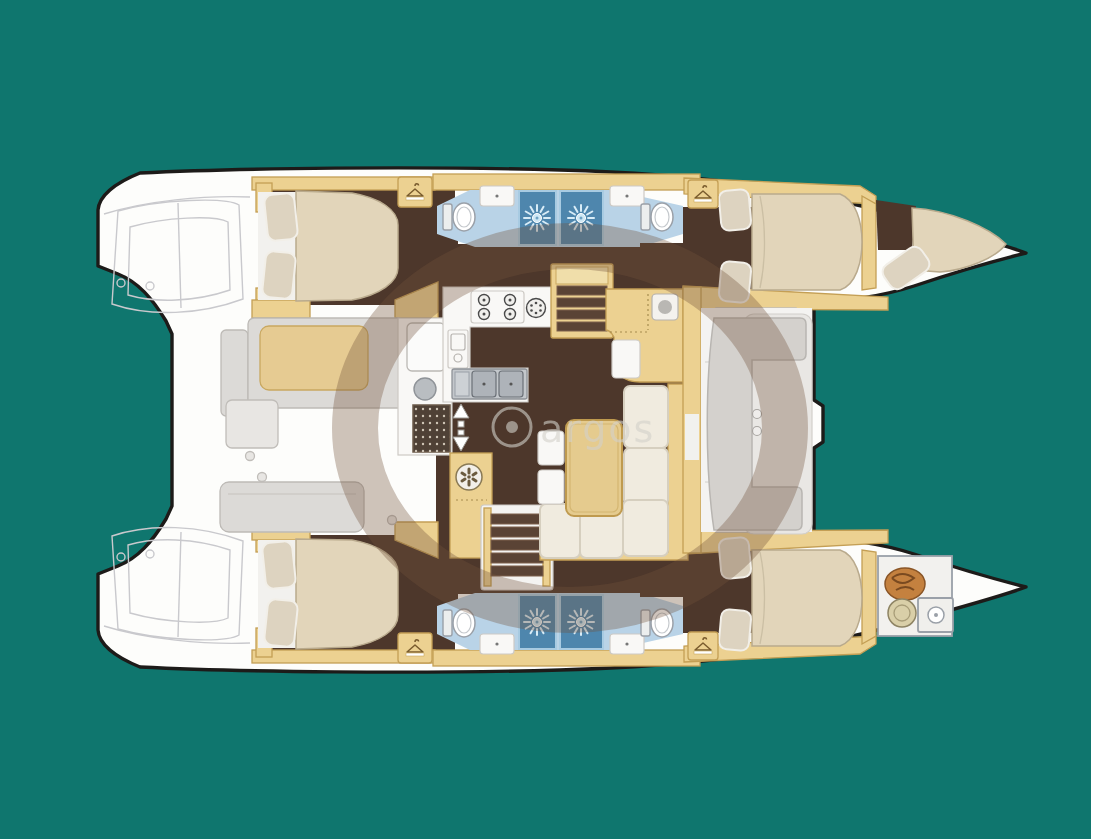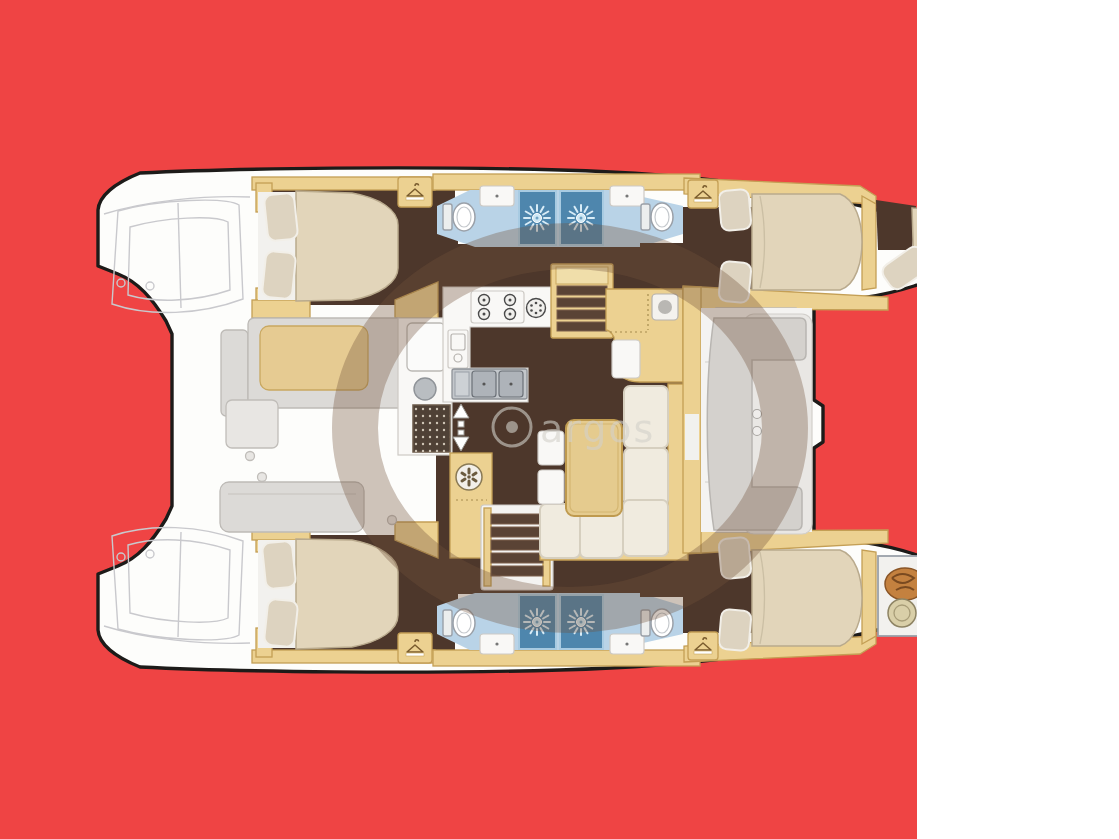--- a/index.html
+++ b/index.html
@@ -1,16 +1,16 @@
 <!DOCTYPE html>
 <html style="--outline: #1d1b19; --floor: #4d372b; --wood: #ecd191; --woodBorder: #c49f55; --mattress: #e2d5ba; --mattressBorder: #b9aa8d; --pillow: #ddd3c0; --bathFloor: #b9d3e7; --shower: #4e86ad; --showerBorder: #a8cbe2; --bench: #dcdad7; --benchBorder: #bdbab6; --tanCushion: #e6cb92; --tanBorder: #c9a860; --cream: #f0ebdf; --creamBorder: #d6cfbf; --faint: #c9c9cd; --anchorChain: #c4813f; --watermark: rgba(115,82,58,0.34); --watermarkText: rgba(210,208,202,0.60);"><head>
 <meta charset="utf-8">
 <style>
   html,body{margin:0;padding:0;background:#ffffff;}
-  .stage{position:relative;width:917px;height:839px;background:#ef4444;overflow:hidden;
+  .stage{position:relative;width:1091px;height:839px;background:#0f766e;overflow:hidden;
          font-family:"DejaVu Sans", sans-serif;text-align:right;}
   svg{display:block}
   .outer{fill:#fdfdfb;stroke:var(--outline);stroke-width:3.4;stroke-linejoin:round;}
   .floor{fill:var(--floor);}
   .wood{fill:var(--wood);stroke:var(--woodBorder);stroke-width:1.3;}
   .white{fill:#f9f8f6;stroke:#cdcac5;stroke-width:1.2;}
   .mat{fill:var(--mattress);stroke:var(--mattressBorder);stroke-width:1.5;}
   .pil{fill:var(--pillow);stroke:#f2efe8;stroke-width:2;}
   .bath{fill:var(--bathFloor);}
   .shw{fill:var(--shower);stroke:var(--showerBorder);stroke-width:2;}

